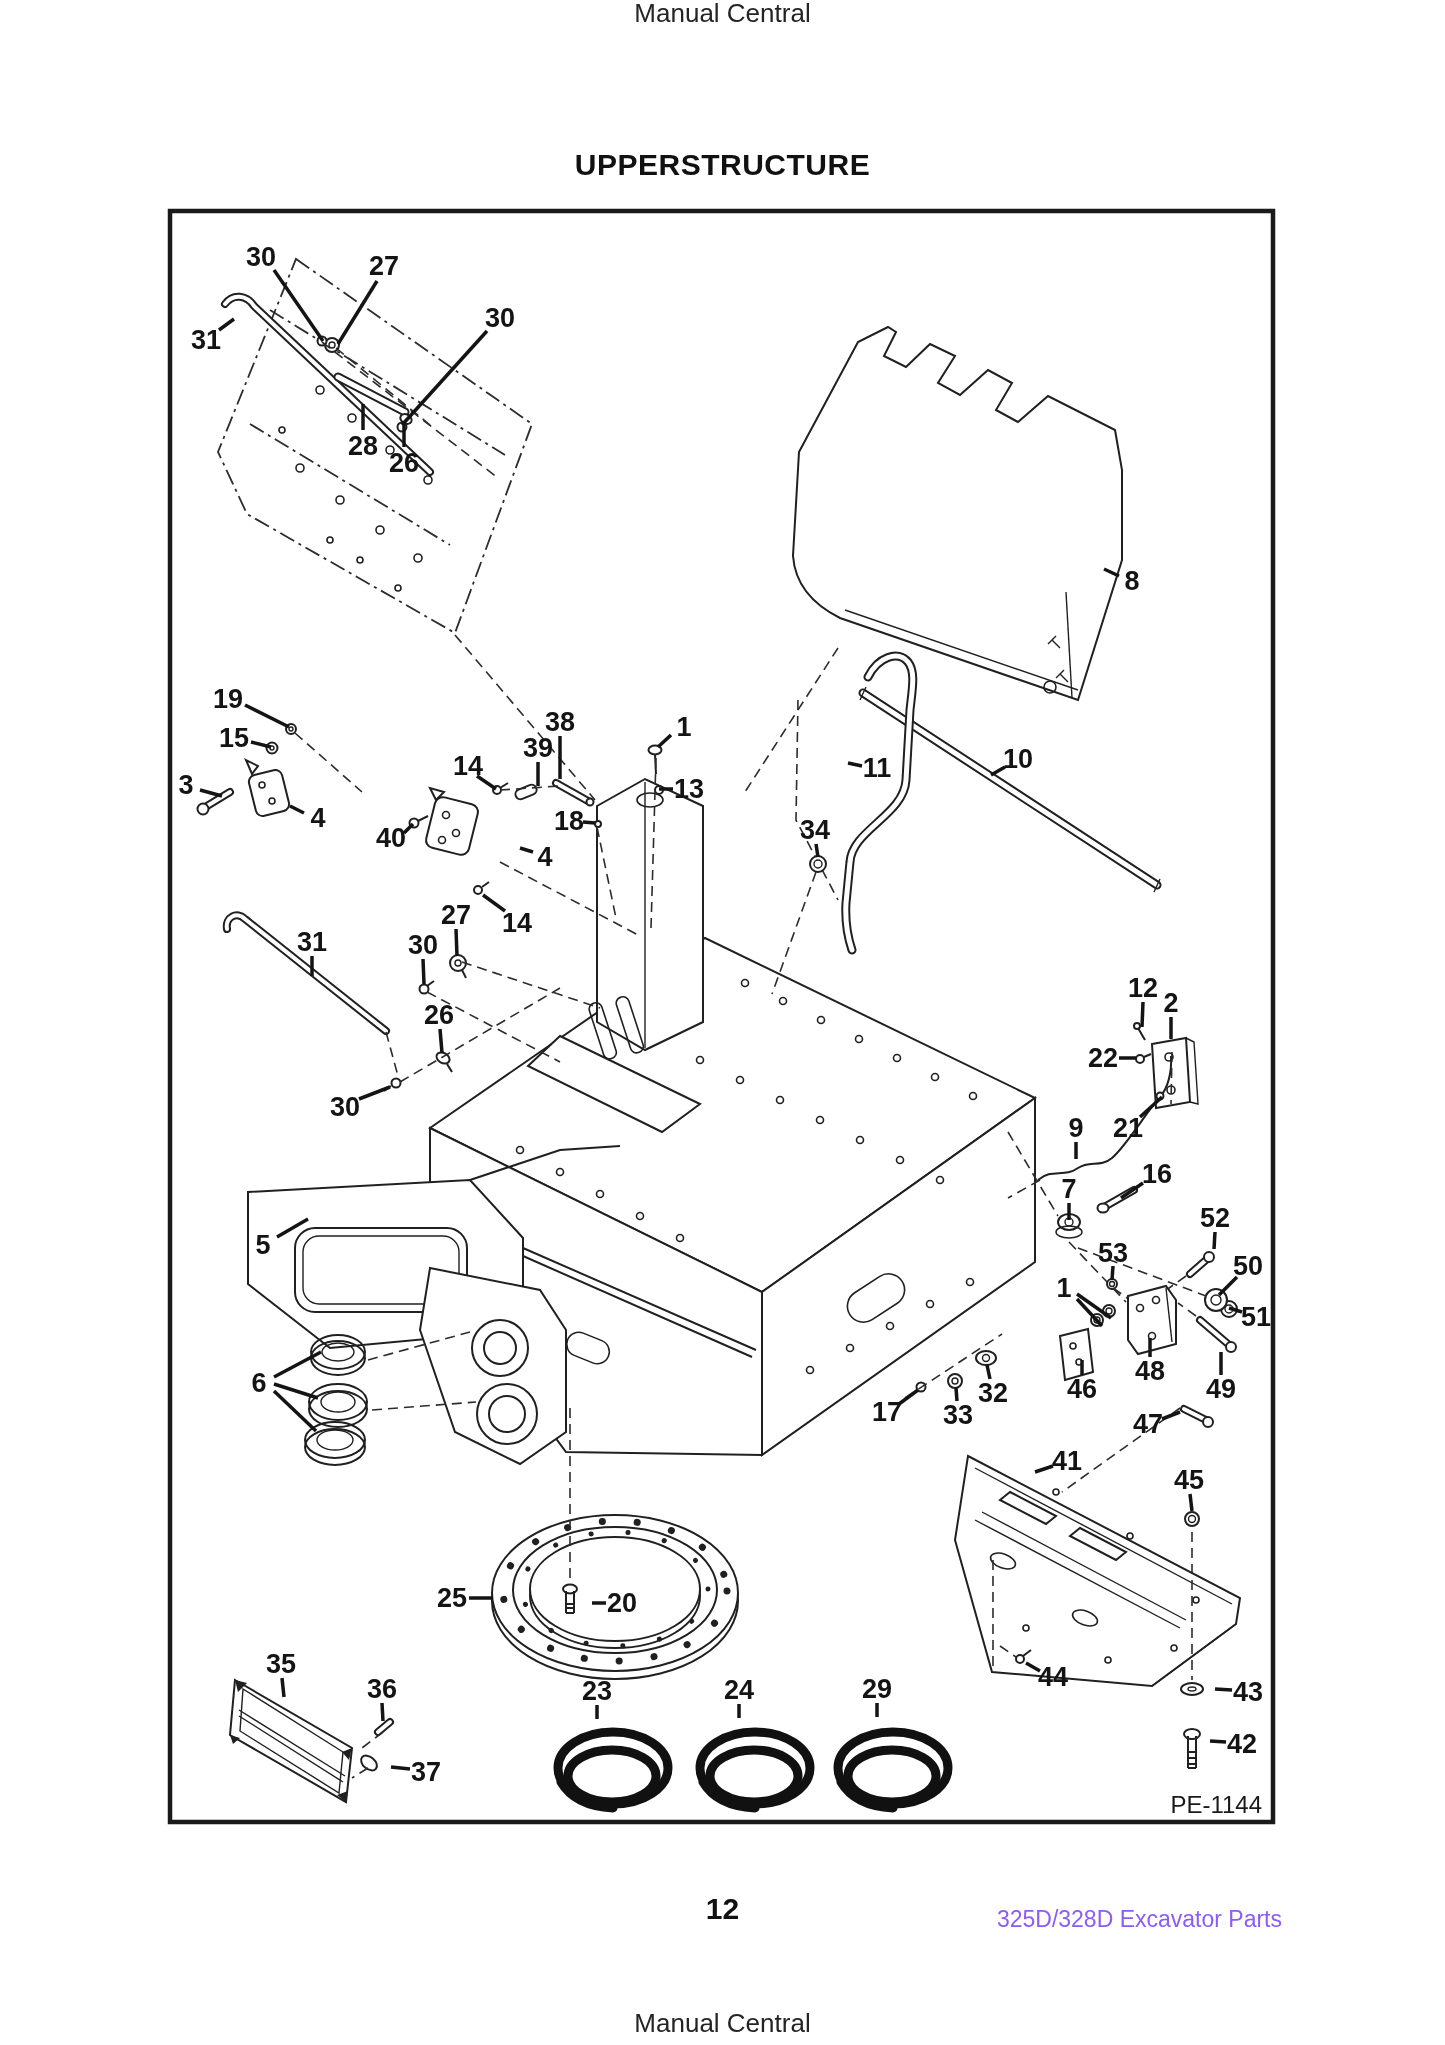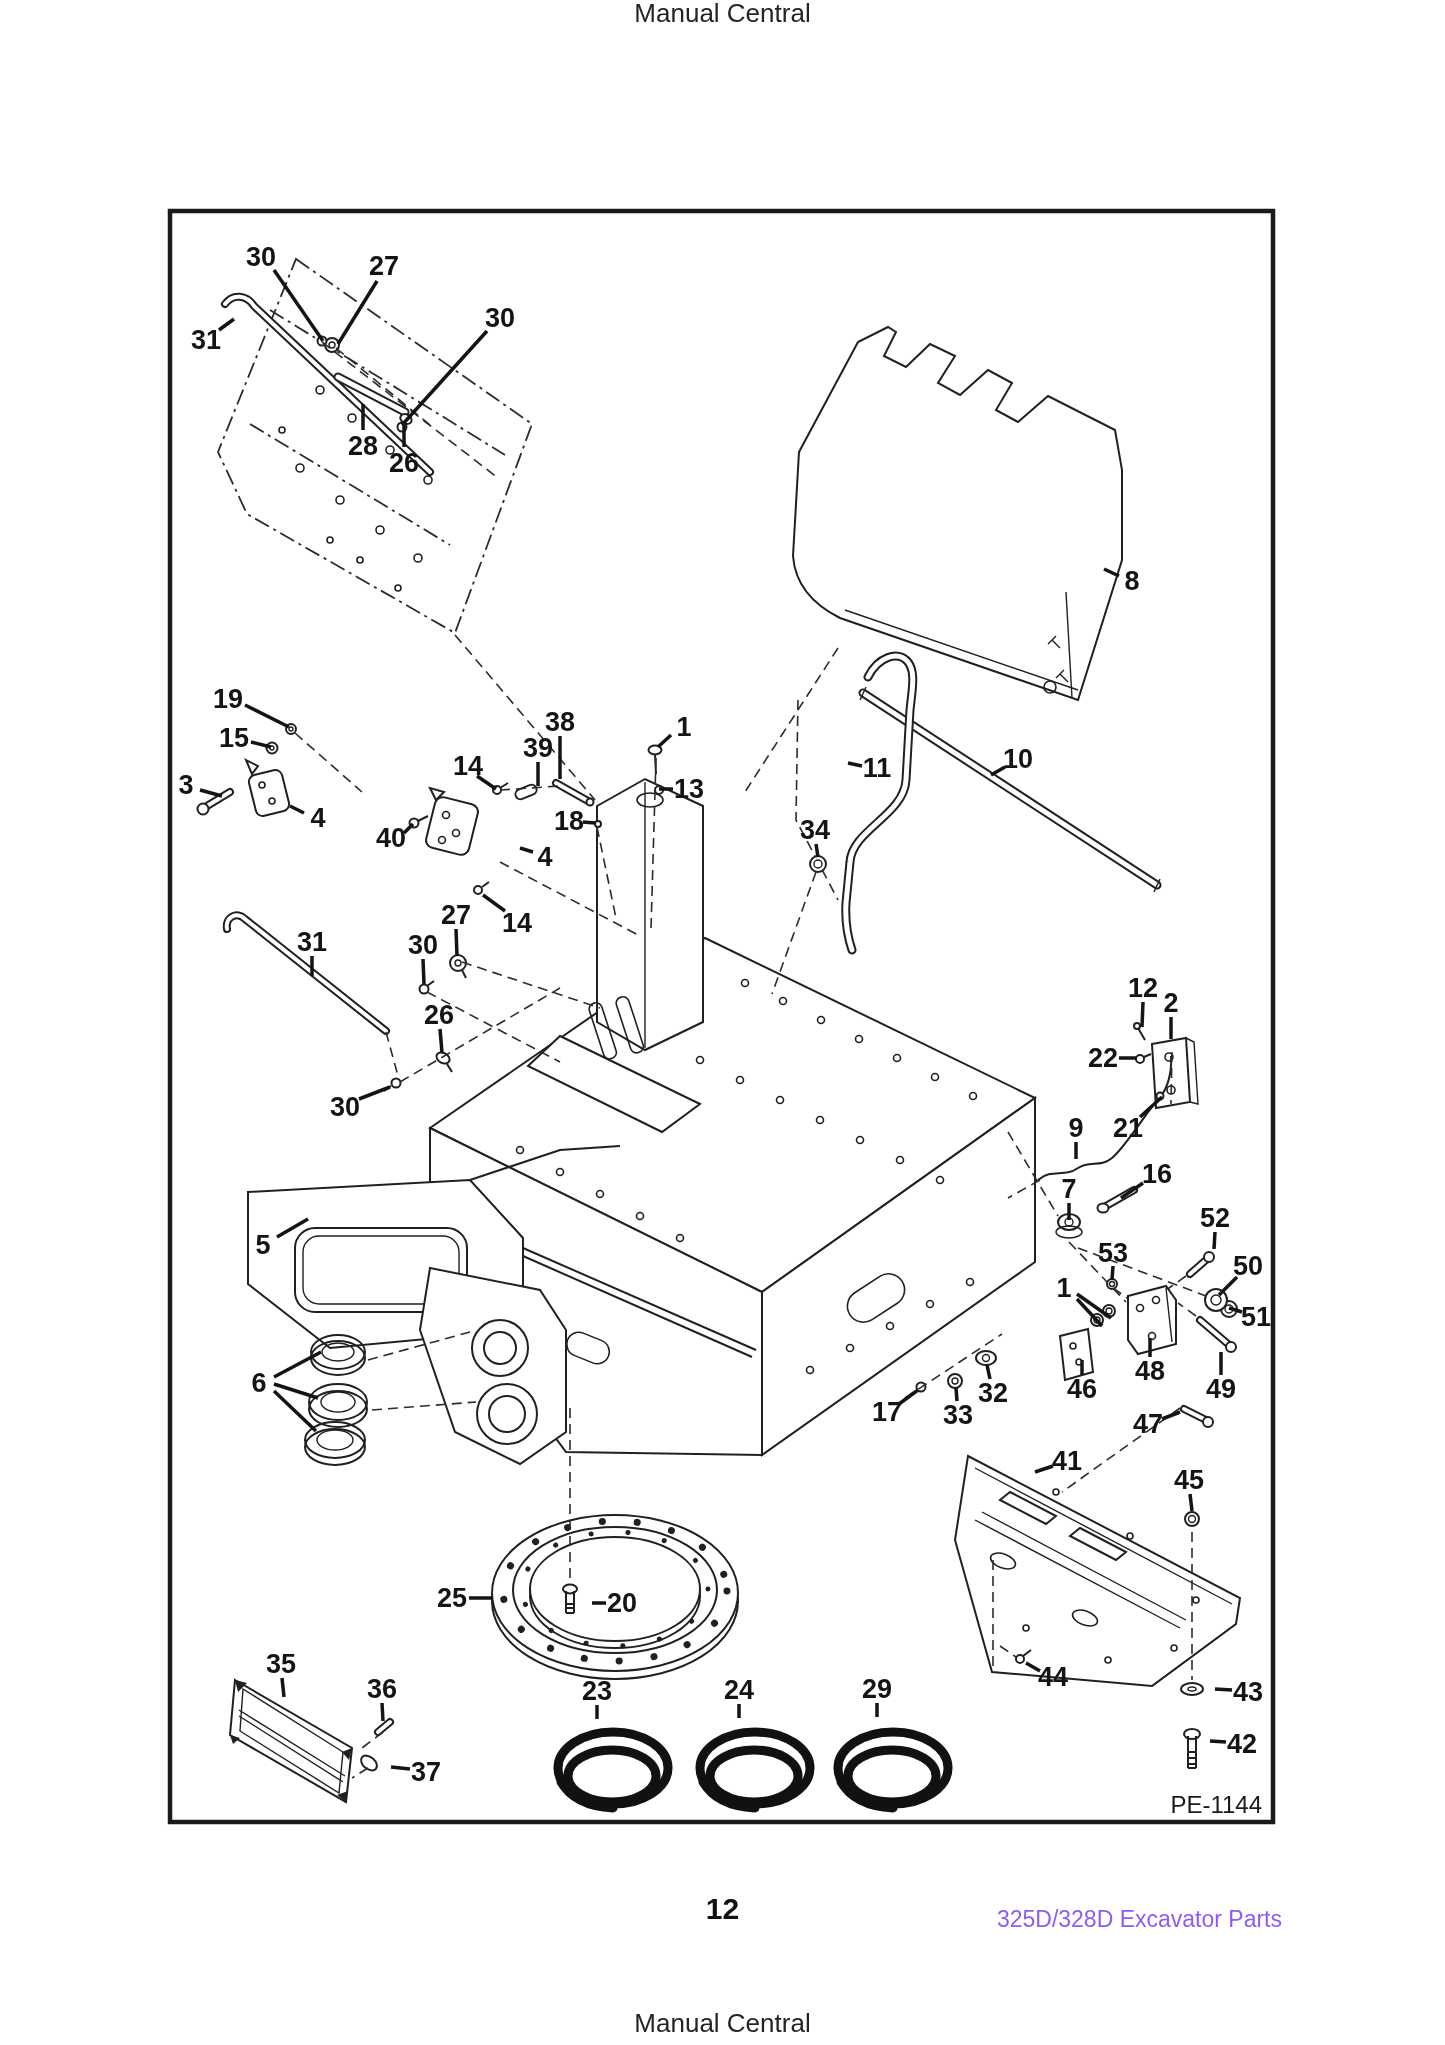--- a/index.html
+++ b/index.html
@@ -28,20 +28,21 @@
   svg .tubecore{stroke:#ffffff;stroke-width:5;fill:none;stroke-linecap:round;}
   svg .coil{stroke:#111;stroke-width:9;fill:none;stroke-linecap:round;}
   svg .hole{stroke:#202020;stroke-width:1.6;fill:none;}
   svg .figcode{font-family:"Liberation Sans",sans-serif;font-size:24px;fill:#1a1a1a;}
 </style>
 </head>
 <body>
 
 <div class="page">
   <div class="watermark wm-top">Manual Central</div>
+  <div class="fig-title">UPPERSTRUCTURE</div>
 
   <svg id="diagram-svg" width="1445" height="2045" viewBox="0 0 1445 2045">
 
     <rect x="170" y="211" width="1103" height="1611" fill="none" stroke="#1a1a1a" stroke-width="4.5"></rect>
 
     <g>
       <path class="phantom" d="M296,259 L532,424 L455,633 L247,514 L218,452 Z"></path>
       <path class="phantom" d="M270,310 L505,455"></path>
       <path class="phantom" d="M250,424 L450,545"></path>
       <g class="hole">

